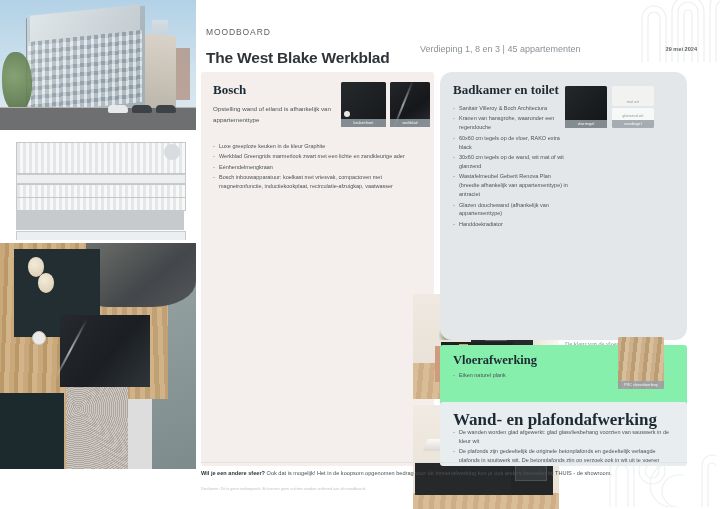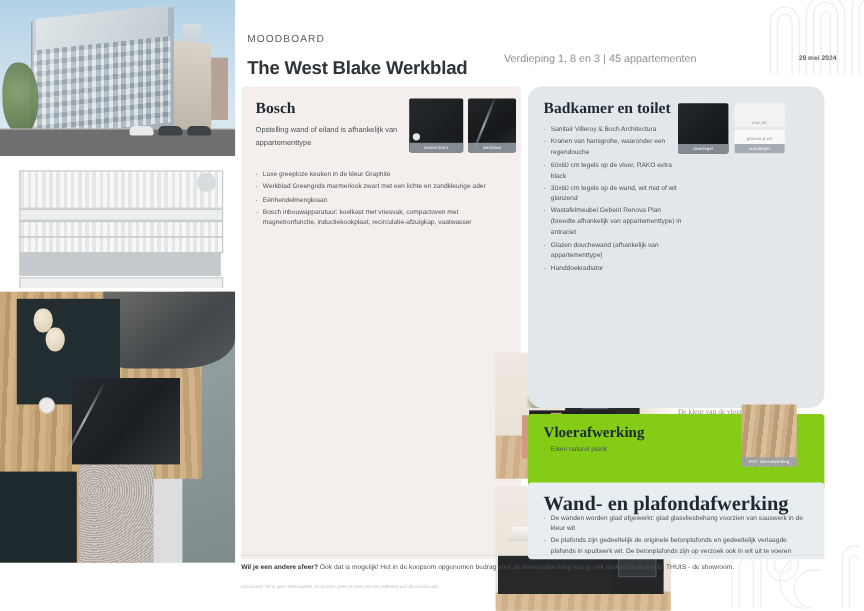--- a/index.html
+++ b/index.html
@@ -75,21 +75,21 @@
 
   
   .pattern{position:absolute;opacity:.5;pointer-events:none;}
   .pattern-tr{right:-6px;top:-8px;width:90px;height:70px;}
   .pattern-br{right:4px;bottom:2px;width:110px;height:60px;}
 
   
   .panel{position:absolute;border-radius:3px;}
   .panel-keuken{left:201px;top:72px;width:233px;height:394px;background:#f4eeec;}
   .panel-badkamer{left:440px;top:72px;width:247px;height:268px;background:#e4e7e9;border-radius:12px;}
-  .panel-vloer{left:440px;top:345px;width:247px;height:64px;background:#84cc16;}
+  .panel-vloer{left:440px;top:345px;width:247px;height:64px;background:#86efac;}
   .panel-wand{left:440px;top:402px;width:247px;height:64px;background:#e8edf0;}
 
   .h-sec{font-family:"Liberation Serif",serif;font-weight:bold;color:#1d2a33;}
   .keuken-h{position:absolute;left:12px;top:10px;font-size:13px;}
   .badkamer-h{position:absolute;left:13px;top:10px;font-size:13px;}
   .vloer-h{position:absolute;left:13px;top:8px;font-size:12.5px;}
   .wand-h{position:absolute;left:13px;top:8px;font-size:17px;}
 
   .intro{position:absolute;left:12px;top:32px;width:120px;font-size:6.2px;line-height:1.75;color:#4c5358;}
 

